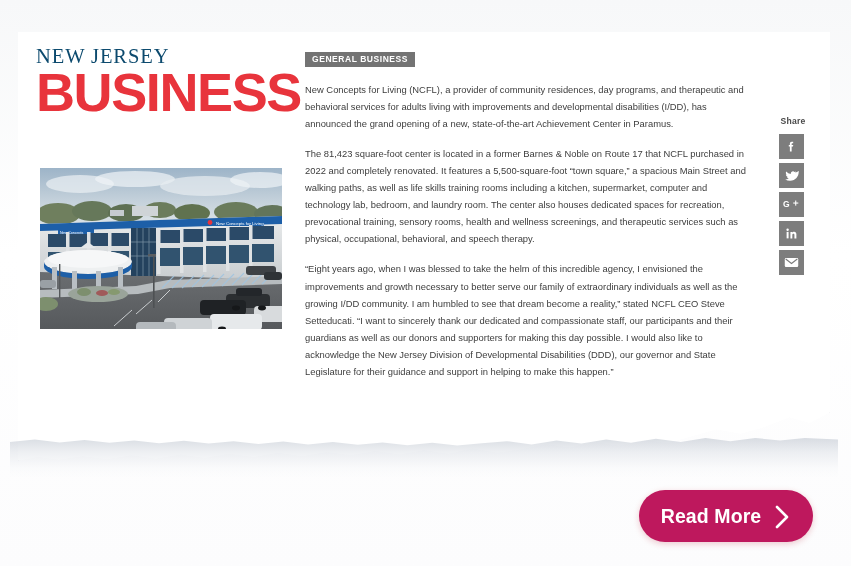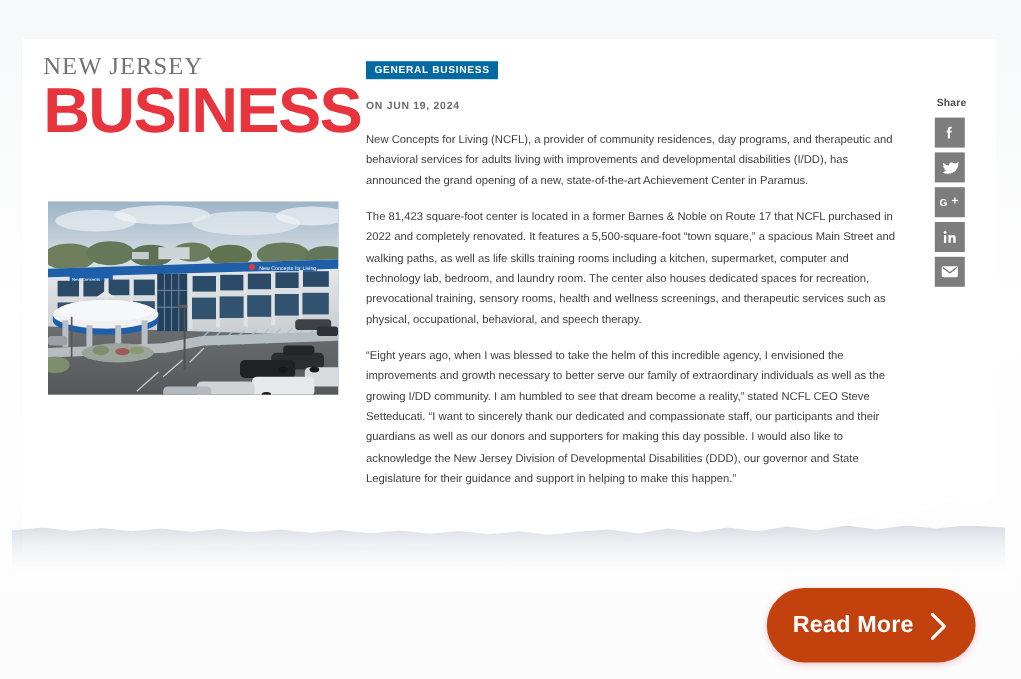--- a/index.html
+++ b/index.html
@@ -100,21 +100,21 @@
     top: 14px;
     width: 250px;
   }
 
   .masthead { width: 216px; }
 
   .masthead-line1 {
     font-family: "Liberation Serif", serif;
     font-size: 20.5px;
     letter-spacing: 0.9px;
-    color: #737373;
+    color: #0c4a6e;
     font-weight: 400;
     line-height: 1;
     white-space: nowrap;
   }
 
   .masthead-line2 {
     font-family: "Liberation Sans", sans-serif;
     font-weight: bold;
     font-size: 53px;
     line-height: 0.96;
@@ -152,21 +152,21 @@
   
   .content-col {
     position: absolute;
     left: 287px;
     top: 16px;
     width: 448px;
   }
 
   .cat-badge {
     display: inline-block;
-    background: #0369a1;
+    background: #737373;
     color: #ffffff;
     font-size: 8.5px;
     font-weight: bold;
     letter-spacing: 0.55px;
     padding: 3px 7px 3px 7px;
     line-height: 1;
     text-transform: uppercase;
   }
 
   .headline {
@@ -206,44 +206,45 @@
     width: 28px;
   }
 
   .share-label {
     font-size: 8.6px;
     font-weight: bold;
     color: #4a4a4a;
     text-align: center;
     margin-bottom: 8px;
     letter-spacing: 0.2px;
+    margin-top: 36px;
   }
 
   .share-btn {
     width: 25px;
     height: 25px;
     background: #7d7d7d;
     margin-bottom: 4px;
     display: flex;
     align-items: center;
     justify-content: center;
     cursor: pointer;
   }
   .share-btn svg { display: block; }
 
   
   .read-more {
     position: absolute;
     left: 639px;
     top: 490px;
     width: 174px;
-    height: 62px;
+    height: 52px;
     border: none;
     border-radius: 31px;
-    background: #c2410c;
+    background: #be185d;
     color: #ffffff;
     font-size: 19.5px;
     font-weight: bold;
     letter-spacing: 0.1px;
     display: flex;
     align-items: center;
     justify-content: center;
     gap: 13px;
     cursor: pointer;
     font-family: "Liberation Sans", sans-serif;
@@ -421,21 +422,20 @@
 
       <rect x="0" y="112" width="16" height="8" rx="3" fill="#9aa0a5"></rect>
       <ellipse cx="6" cy="136" rx="12" ry="7" fill="#7d8f6e"></ellipse>
     </svg>
   </div>
 
   <div class="content-col">
     <span class="cat-badge">GENERAL BUSINESS</span>
 
 
-    <div class="dateline">ON JUN 19, 2024</div>
 
     <div class="body-text">
       <p>New Concepts for Living (NCFL), a provider of community residences, day programs, and therapeutic and behavioral services for adults living with improvements and developmental disabilities (I/DD), has announced the grand opening of a new, state-of-the-art Achievement Center in Paramus.</p>
       <p>The 81,423 square-foot center is located in a former Barnes &amp; Noble on Route 17 that NCFL purchased in 2022 and completely renovated. It features a 5,500-square-foot “town square,” a spacious Main Street and walking paths, as well as life skills training rooms including a kitchen, supermarket, computer and technology lab, bedroom, and laundry room. The center also houses dedicated spaces for recreation, prevocational training, sensory rooms, health and wellness screenings, and therapeutic services such as physical, occupational, behavioral, and speech therapy.</p>
       <p>“Eight years ago, when I was blessed to take the helm of this incredible agency, I envisioned the improvements and growth necessary to better serve our family of extraordinary individuals as well as the growing I/DD community. I am humbled to see that dream become a reality,” stated NCFL CEO Steve Setteducati. “I want to sincerely thank our dedicated and compassionate staff, our participants and their guardians as well as our donors and supporters for making this day possible. I would also like to acknowledge the New Jersey Division of Developmental Disabilities (DDD), our governor and State Legislature for their guidance and support in helping to make this happen.”</p>
     </div>
   </div>
 
   <div class="share-rail">
     <div class="share-label">Share</div>

